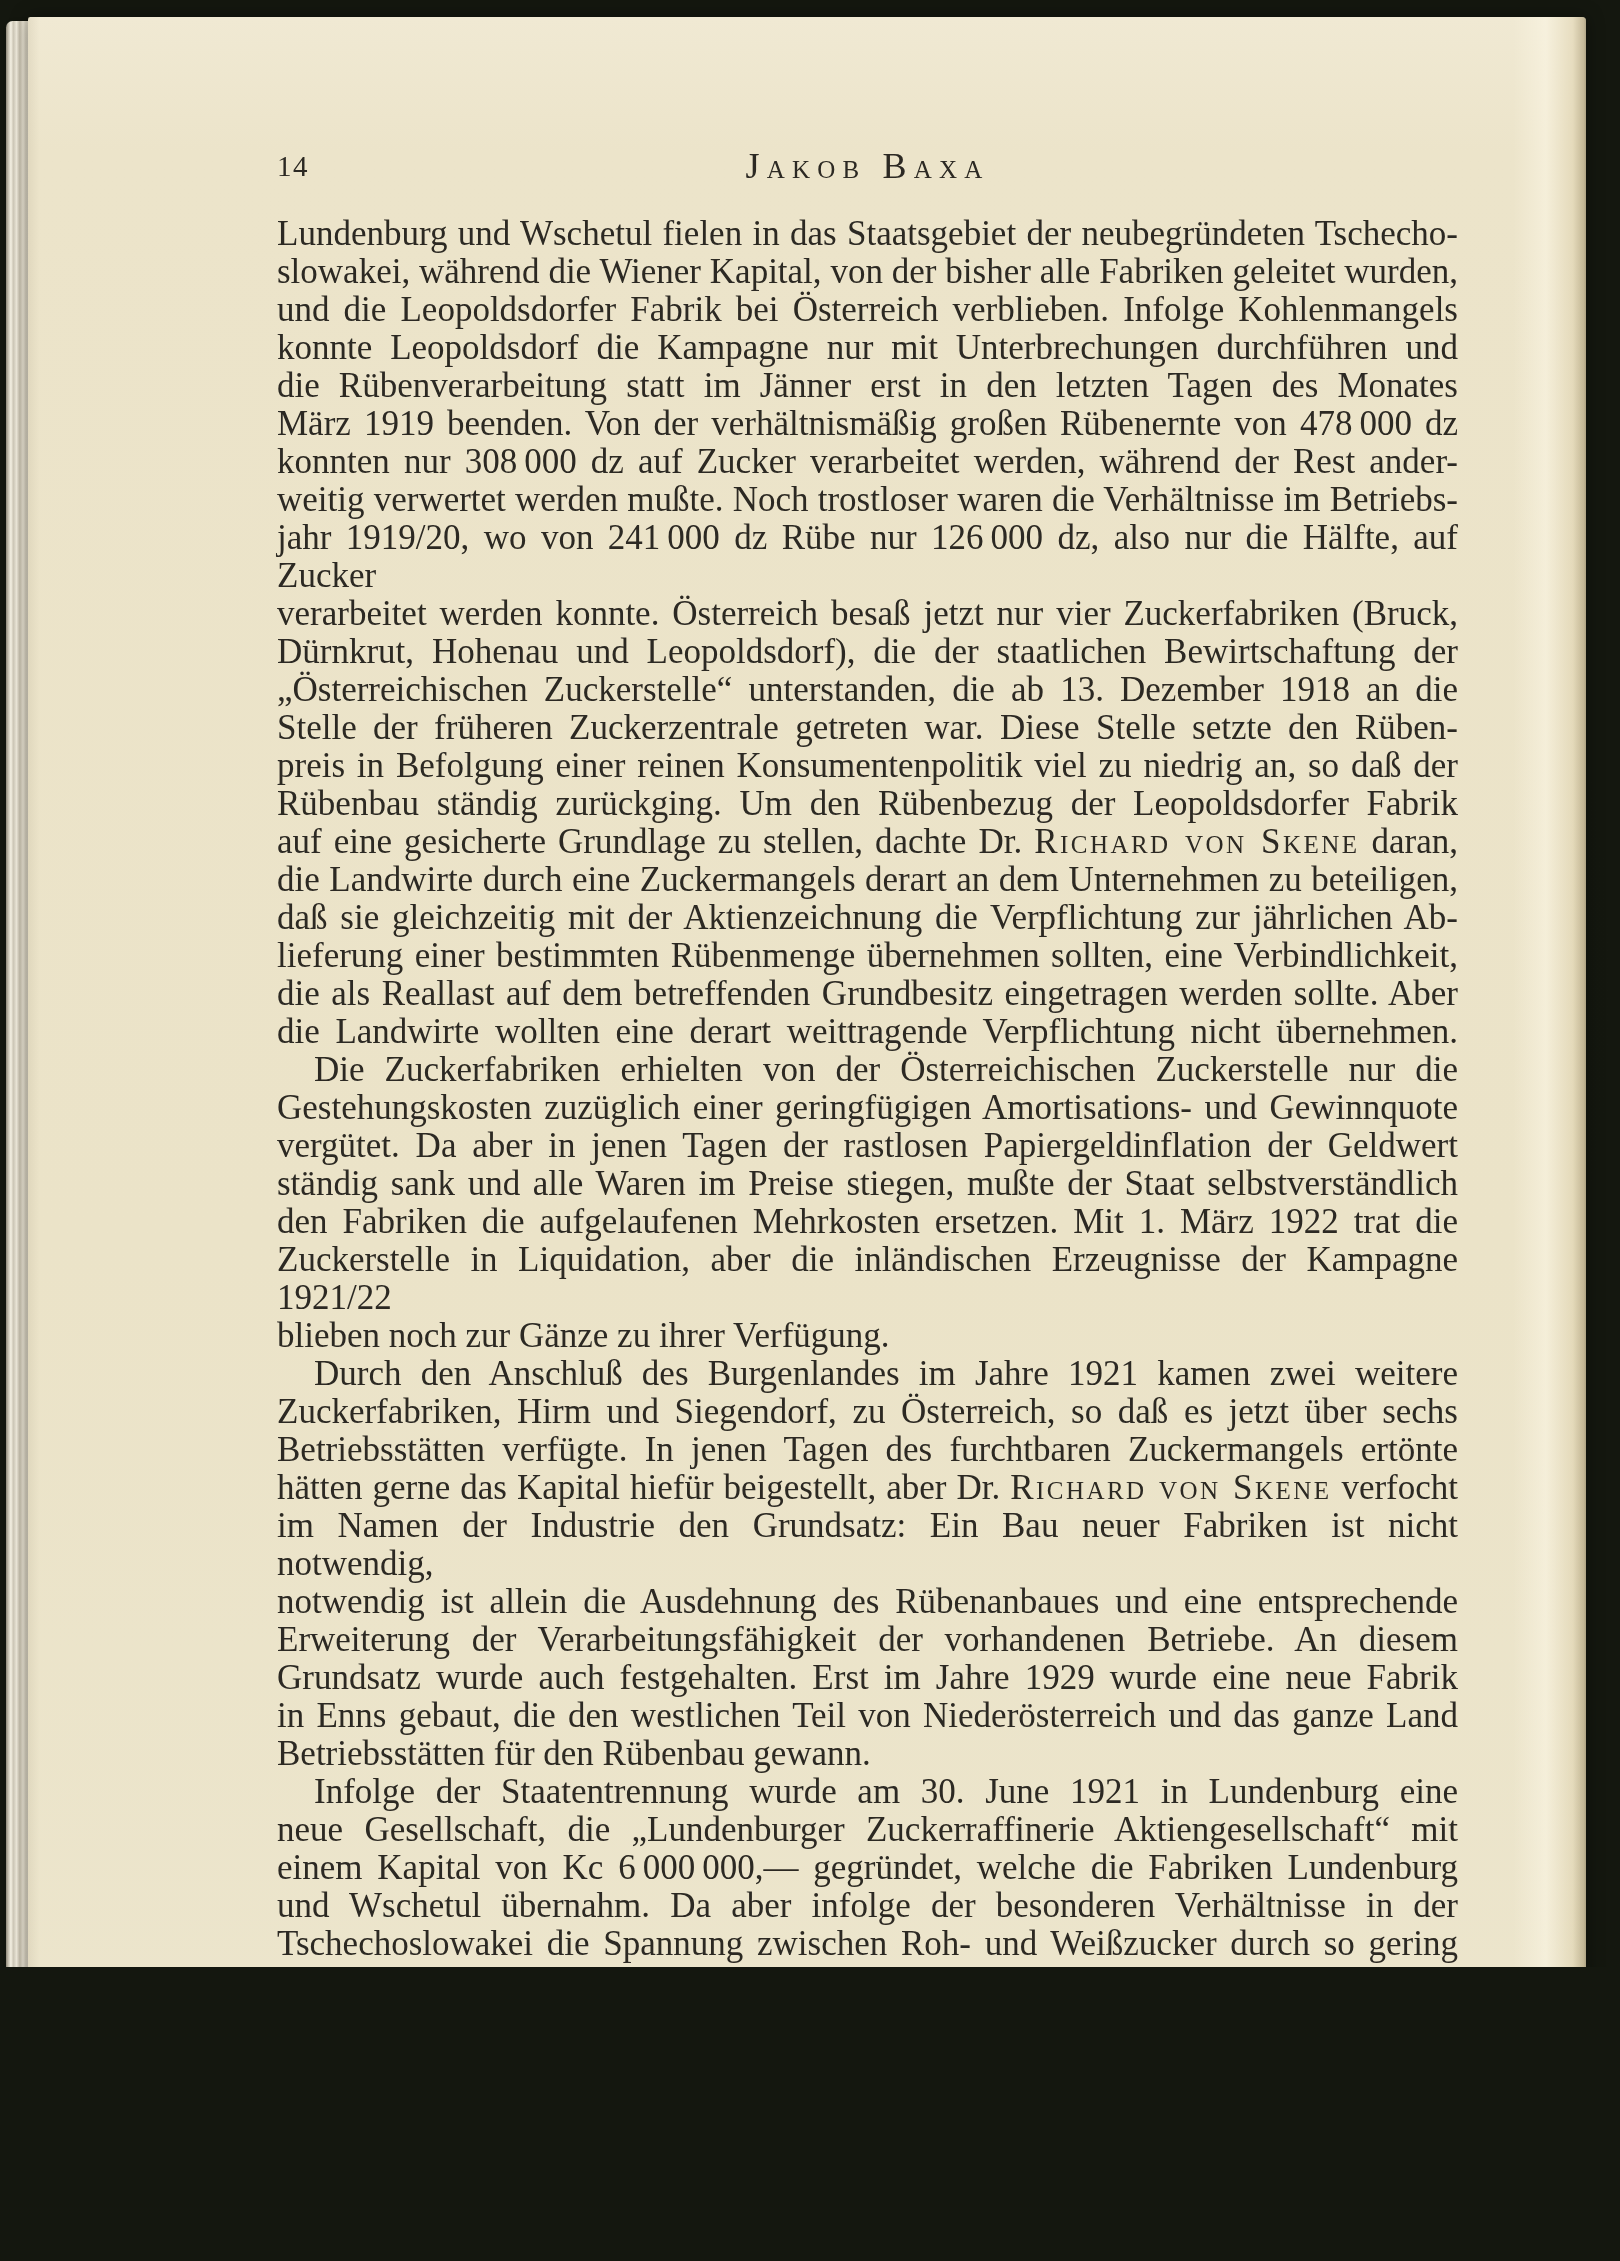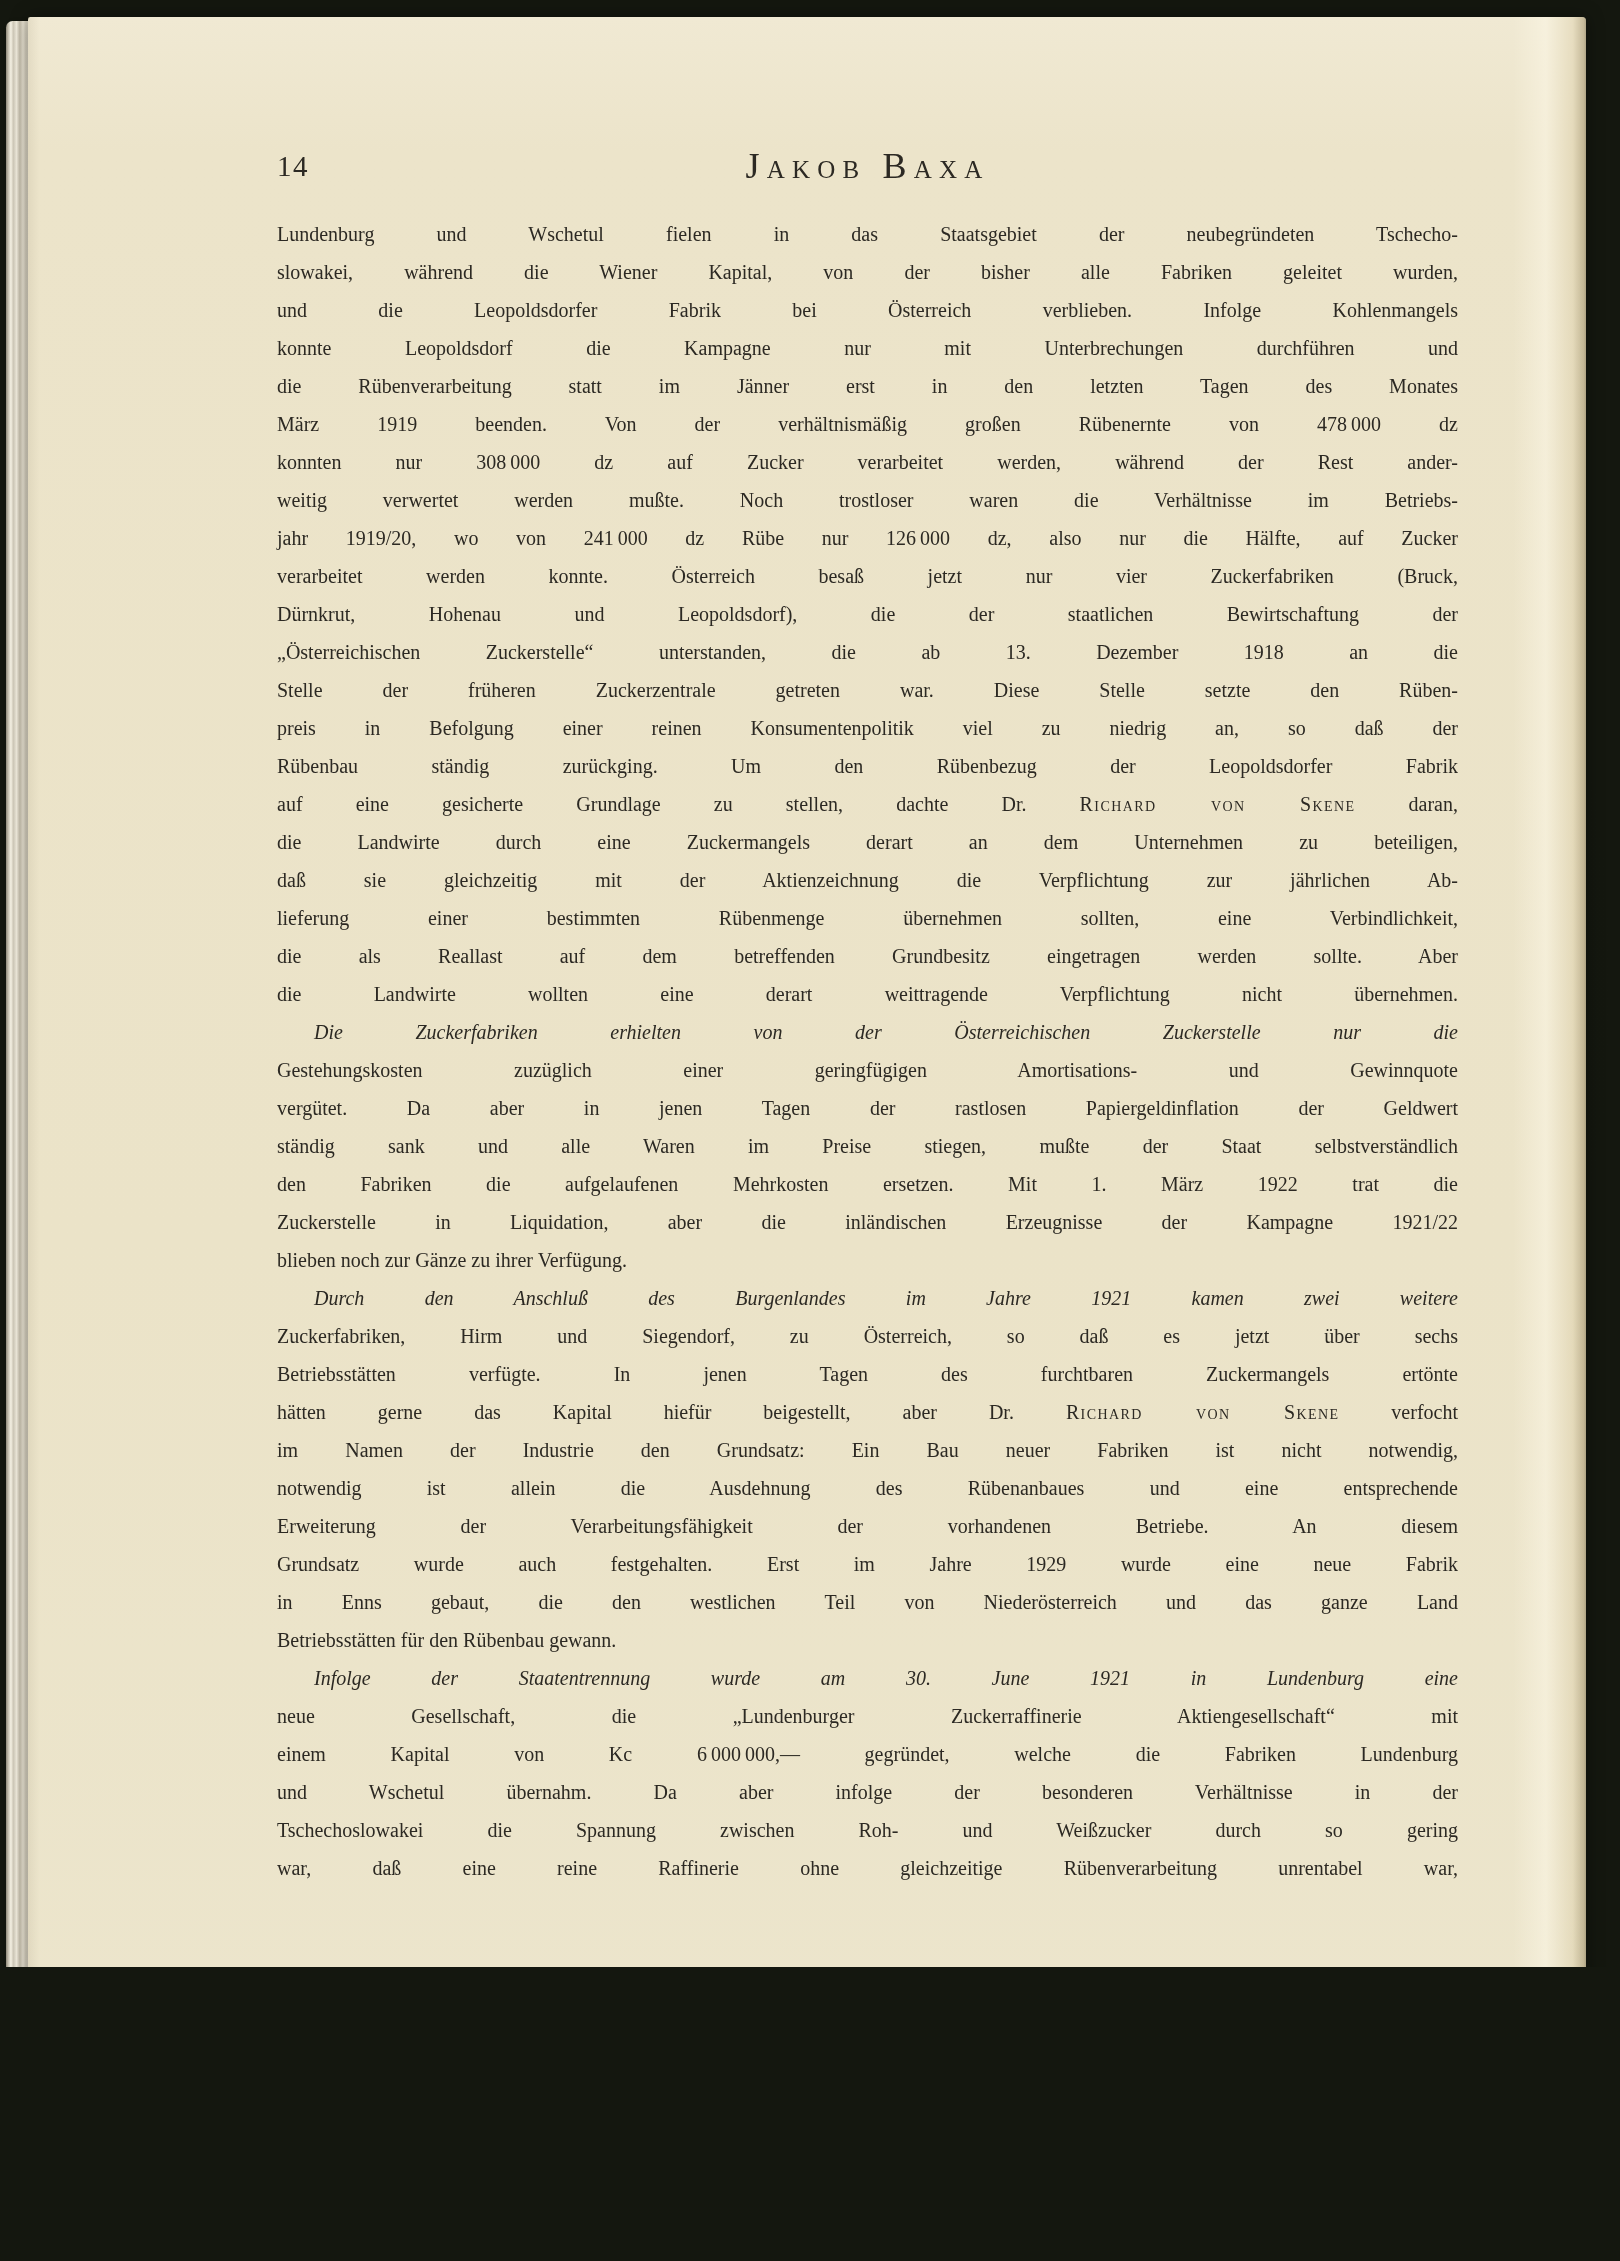--- a/index.html
+++ b/index.html
@@ -92,29 +92,29 @@
     font-size: 36px;
     font-variant: small-caps;
     letter-spacing: 0.2em;
   }
   .textblock {
     position: absolute;
     left: 249px;
     top: 198px;
     width: 1181px;
     color: #2c2923;
-    font-size: 20px;
+    font-size: 35px;
     line-height: 38px;
   }
   .line {
     text-align: justify;
     text-align-last: justify;
     white-space: normal;
   }
-  .line.indent { text-indent: 37px; font-style: italic; }
+  .line.indent { text-indent: 37px; }
   .line.endline { text-align-last: left; }
   .sc {
     font-variant: small-caps;
     letter-spacing: 0.07em;
   }
 </style>
 </head>
 <body>
 
 <div class="scan">

